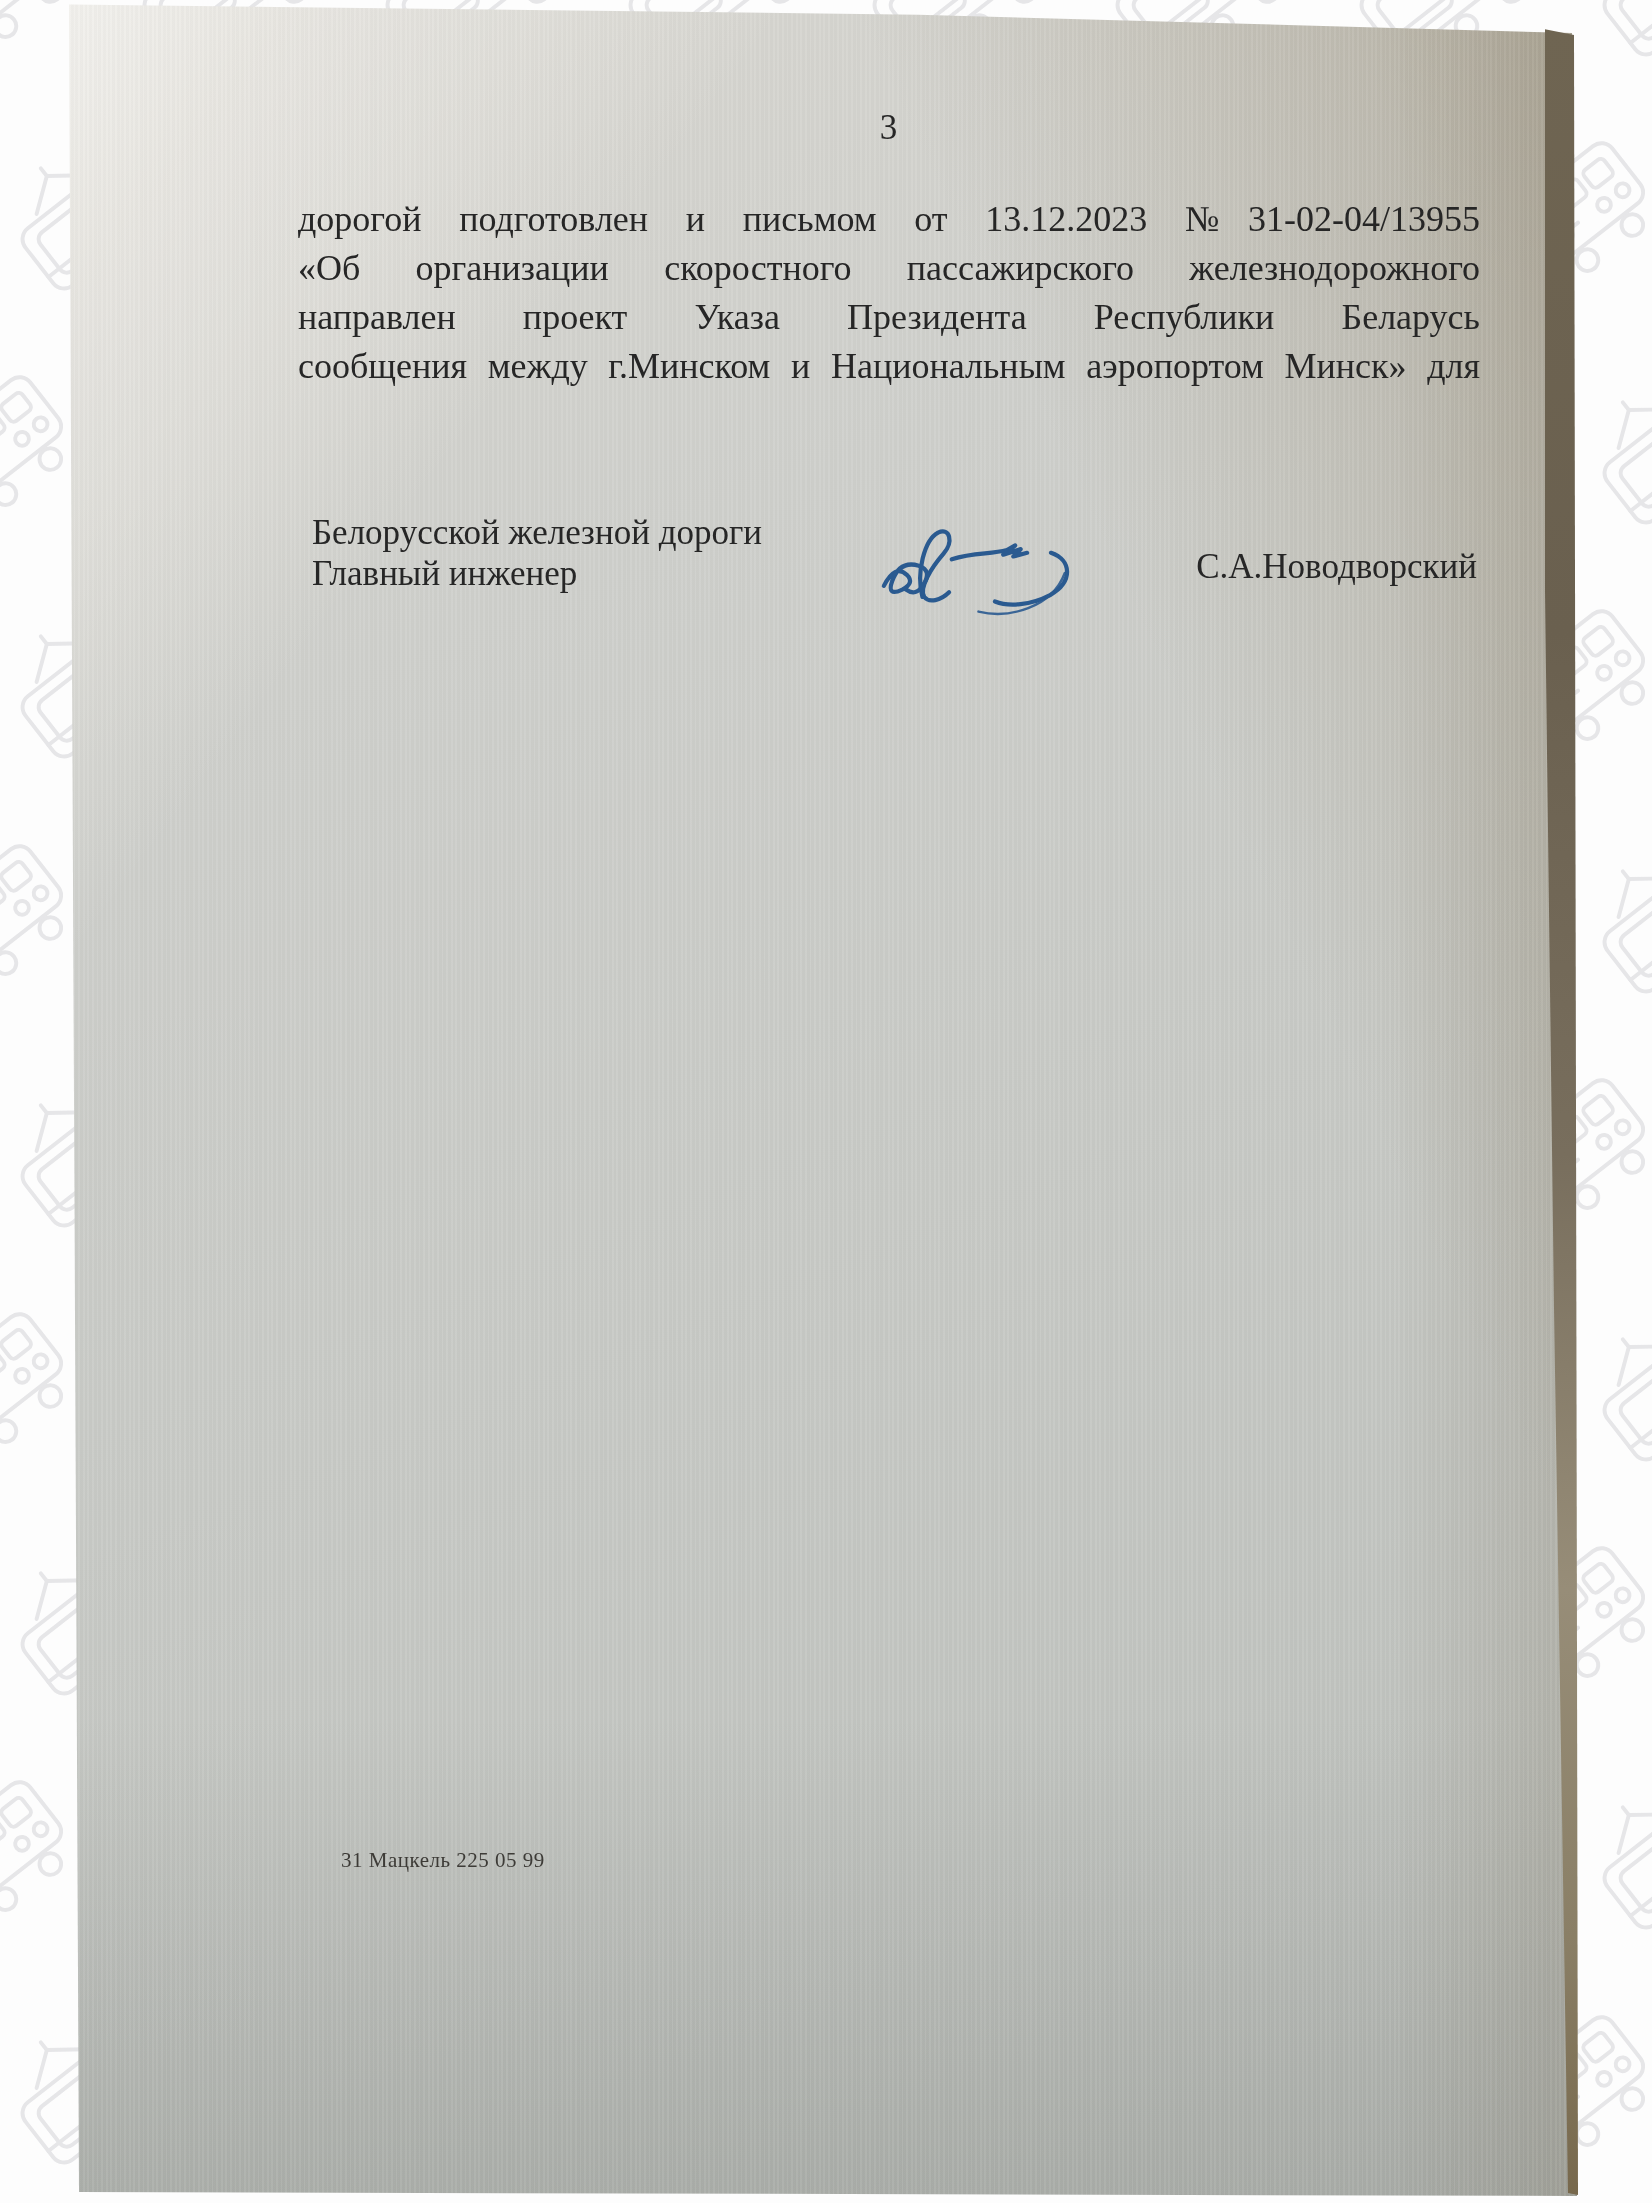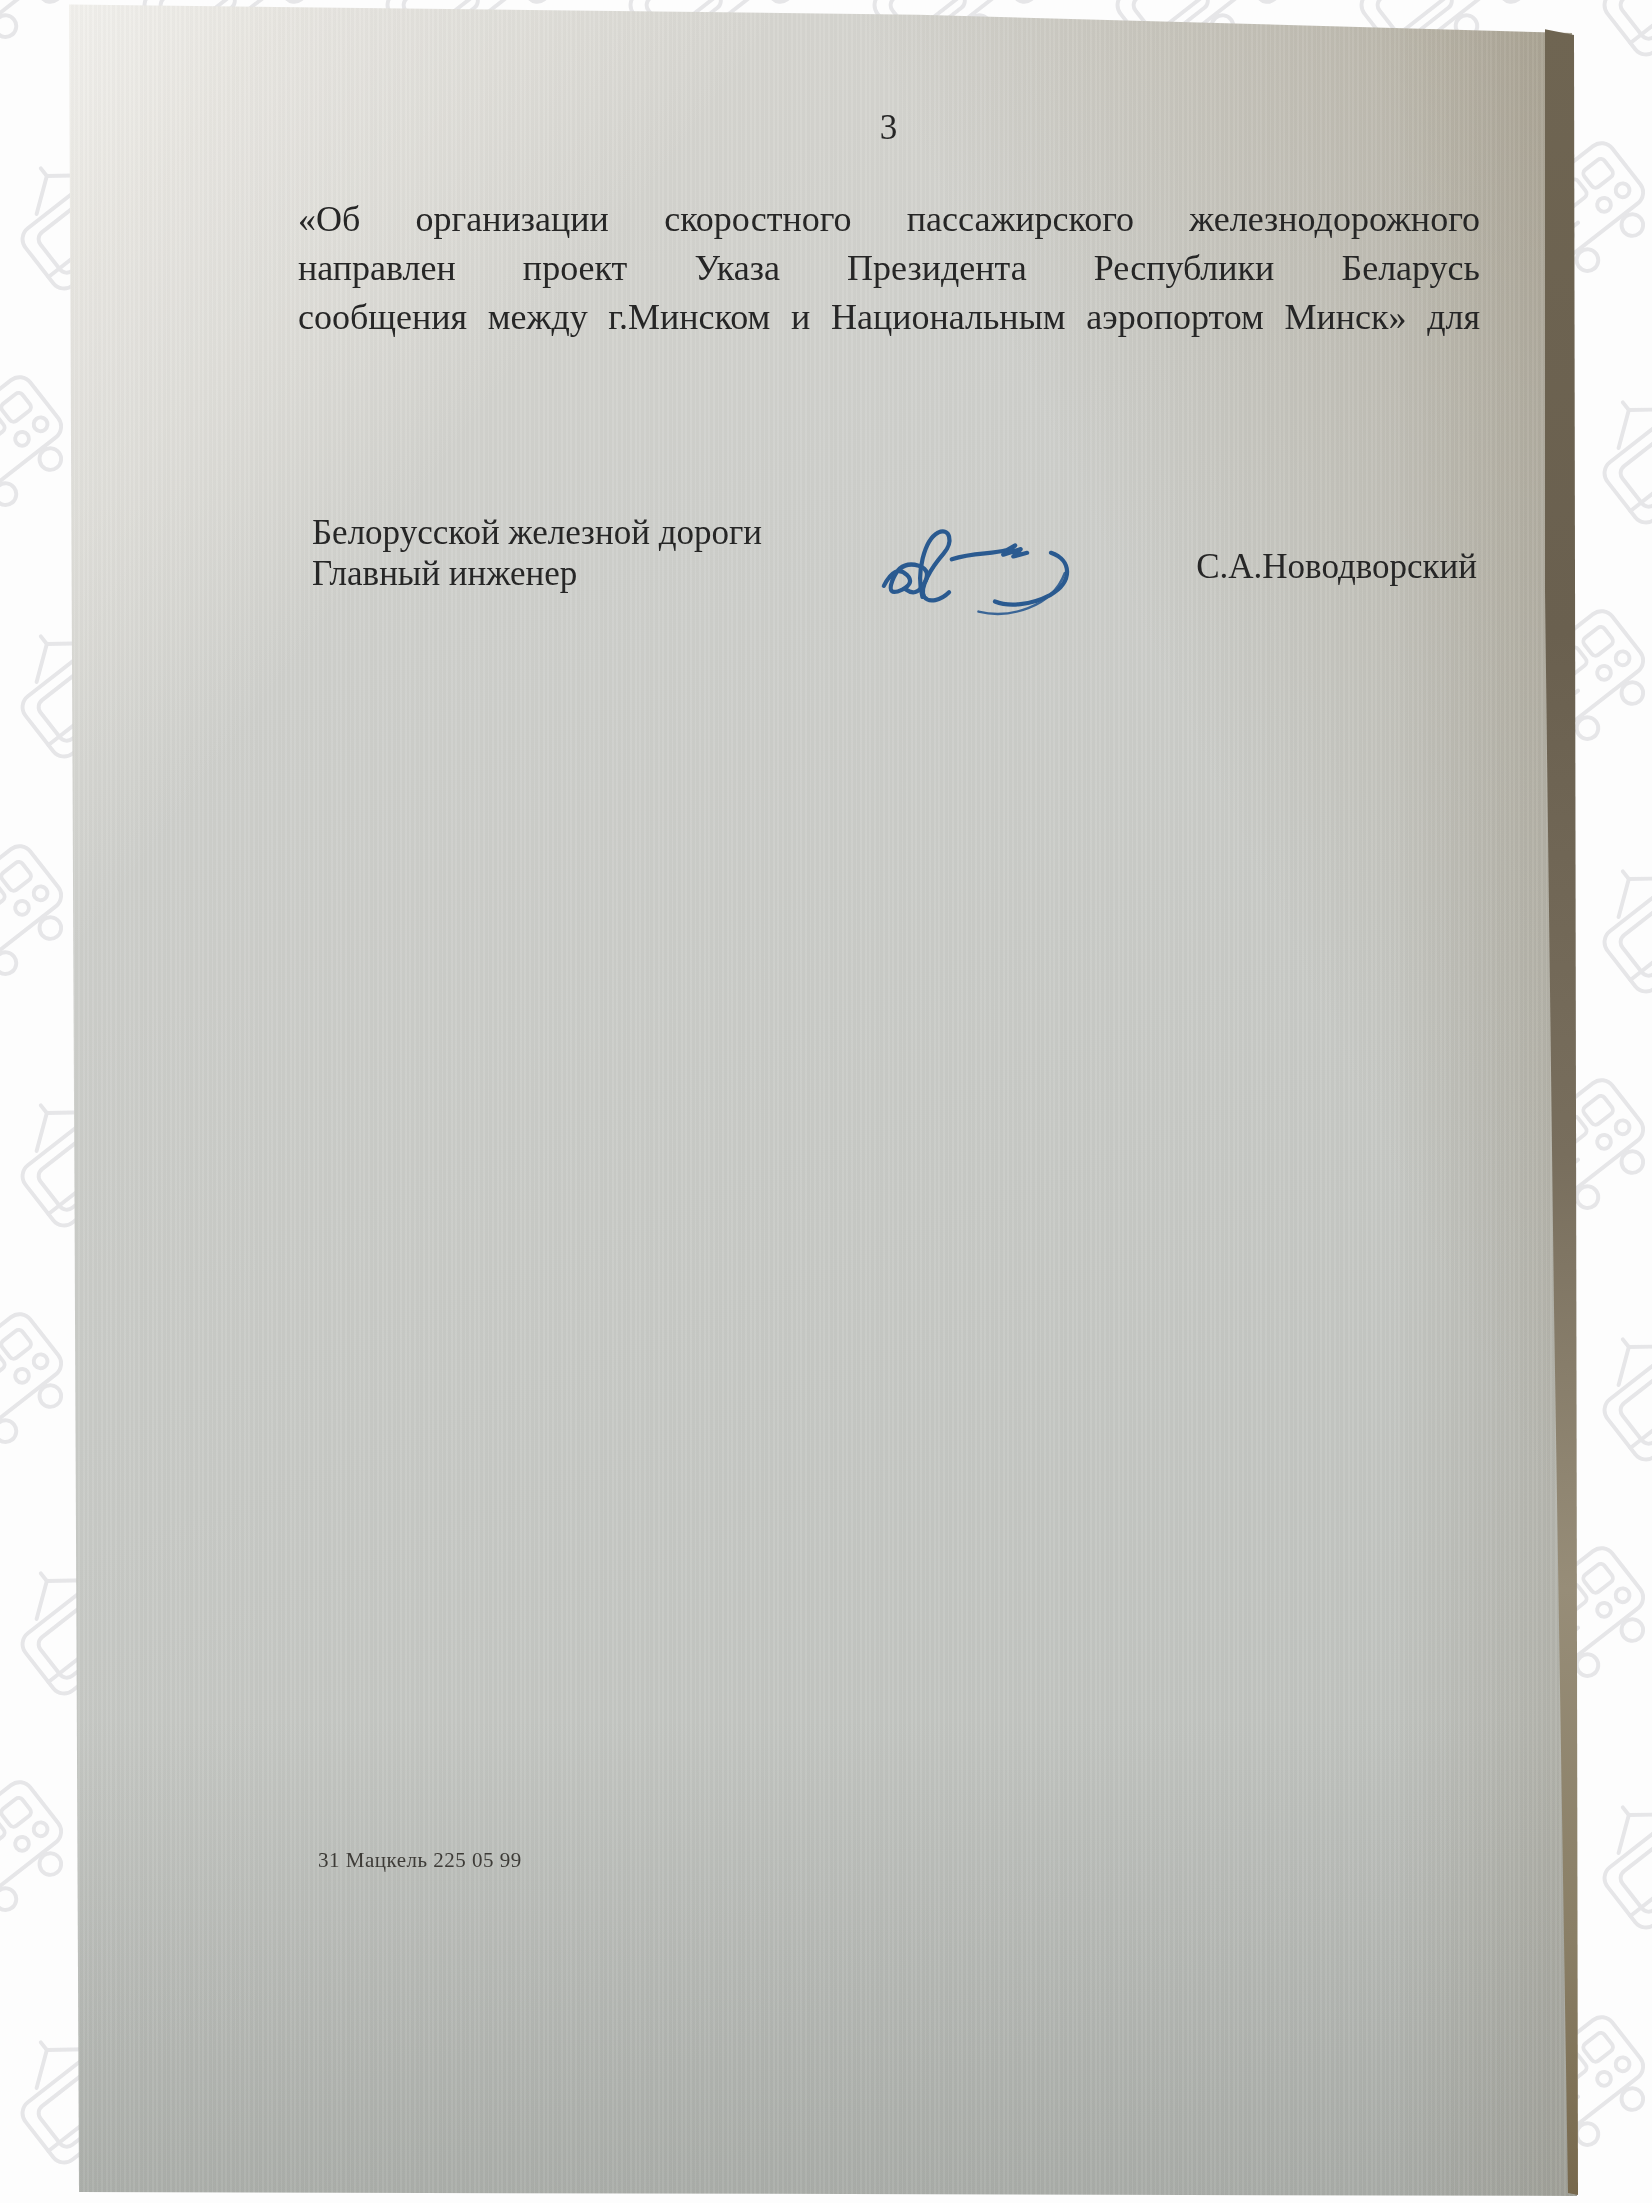--- a/index.html
+++ b/index.html
@@ -52,21 +52,21 @@
   .para{position:absolute;left:298px;top:195px;width:1182px;font-size:36px;line-height:49px;}
   .para-line{text-align:justify;text-align-last:justify;}
   .para-line.last{text-align-last:left;}
 
   .sig-titles{position:absolute;left:312px;top:512px;font-size:35px;line-height:41px;}
   .sig-name{position:absolute;right:176px;top:547px;font-size:35px;}
   .sig-ink{position:absolute;left:871px;top:516px;width:225px;height:103px;}
   .sig-ink *{fill:none;stroke:#2a5a90;stroke-width:4.6px;stroke-linecap:round;stroke-linejoin:round;}
   .sig-ink .thin{stroke-width:2.6px;opacity:.9;}
 
-  .footer-note{position:absolute;left:318px;top:1848px;font-size:21px;color:#3d3b37;letter-spacing:0.5px;}
+  .footer-note{position:absolute;left:341px;top:1848px;font-size:21px;color:#3d3b37;letter-spacing:0.5px;}
 </style>
 </head>
 <body>
 
 <div class="wm-layer">
 
 <svg class="wm-icon" viewBox="0 0 220 160" style="position: absolute; left: -129px; top: -101px;">
     <polyline points="58,40 90,16 122,40"></polyline>
     <line x1="90" y1="16" x2="90" y2="6"></line>
     <rect x="28" y="46" width="164" height="74" rx="14"></rect>
@@ -1231,20 +1231,21 @@
   </div>
 
 <div class="paper"></div>
 <div class="edge-strip"></div>
 
 <div class="content">
 
   <div class="page-number">3</div>
 
   <div class="para">
+    <div class="para-line">дорогой подготовлен и письмом от 13.12.2023 №31-02-04/13955</div>
     <div class="para-line">«Об организации скоростного пассажирского железнодорожного</div>
     <div class="para-line">направлен проект Указа Президента Республики Беларусь</div>
     <div class="para-line">сообщения между г.Минском и Национальным аэропортом Минск» для</div>
   </div>
 
   <div class="sig-titles">
     <div>Белорусской железной дороги</div>
     <div>Главный инженер</div>
   </div>
 

